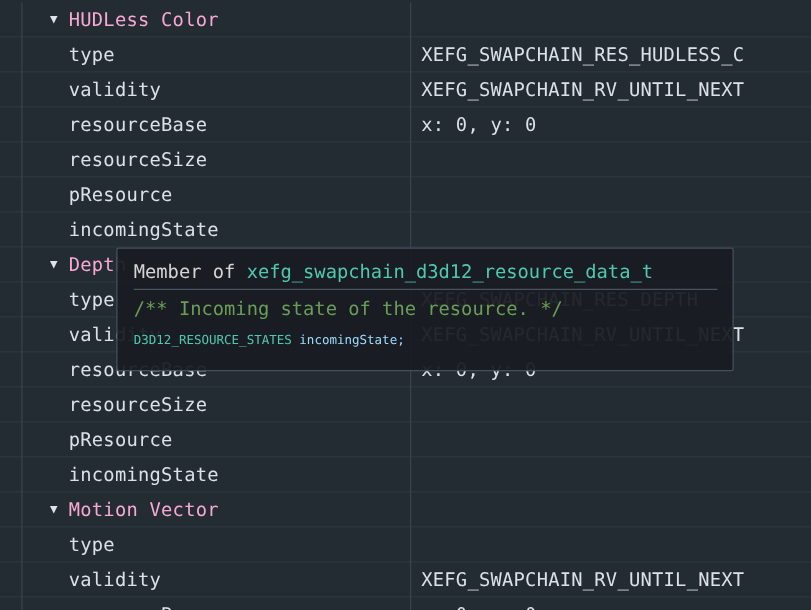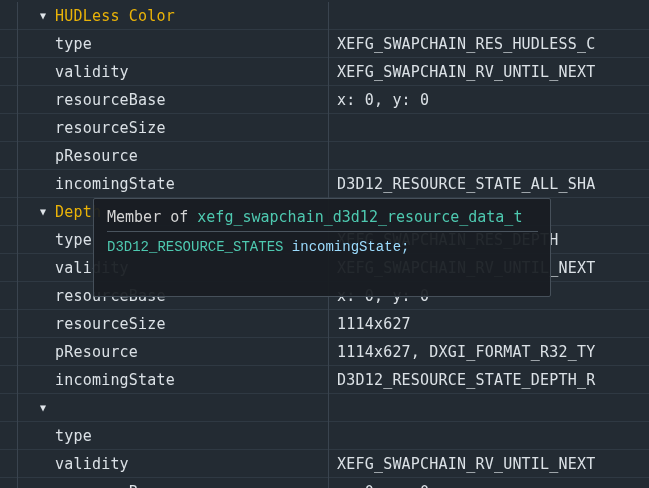--- a/index.html
+++ b/index.html
@@ -102,29 +102,29 @@
 
   .value {
     color: #dbe1e6;
     font-size: 15px;
     line-height: 28px;
     letter-spacing: 0.2px;
     white-space: nowrap;
   }
 
   .group .label {
-    color: #eab308;
+    color: #f9a8d4;
   }
 
   
   .tooltip {
     position: absolute;
     left: 93px;
     top: 198px;
-    width: 458px;
+    width: 494px;
     height: 99px;
     box-sizing: border-box;
     background: rgba(24, 29, 34, 0.94);
     border: 1px solid #46505a;
     border-radius: 2px;
     padding: 6px 12px 6px 13px;
     z-index: 50;
   }
 
   .tip-head {
@@ -144,24 +144,23 @@
   }
 
   .tip-comment {
     font-size: 15px;
     line-height: 25px;
     color: #6a9e58;
     white-space: nowrap;
   }
 
   .tip-decl {
-    font-size: 14px;
+    font-size: 10px;
     line-height: 25px;
     white-space: nowrap;
-    font-family: Liberation Mono, monospace;
   }
   .tip-decl .tip-decl-type { color: #4ec9b0; }
   .tip-decl .tip-decl-name { color: #9cdcfe; }
   .tip-decl .tip-decl-semi { color: #9cdcfe; }
 </style>
 </head>
 <body>
 
 <div id="app">
 
@@ -219,23 +218,20 @@
           <span class="indent"></span>
           <span class="label">pResource</span>
         </div>
       </div>
       <div class="row" style="top: 170px;">
         <div class="gutter"></div>
         <div class="cell-name" style="flex: 0 0 311px; width: 311px;">
           <span class="indent"></span>
           <span class="label">incomingState</span>
         </div>
-        <div class="cell-value">
-          <span class="value">D3D12_RESOURCE_STATE_ALL_SHA</span>
-        </div>
       </div>
       <div class="row group" style="top: 198px;">
         <div class="gutter"></div>
         <div class="cell-name" style="flex: 0 0 311px; width: 311px;">
           <span class="twisty">▼</span>
           <span class="label">Depth</span>
         </div>
         <div class="cell-value">
           <span class="value"></span>
         </div>
@@ -269,48 +265,40 @@
         <div class="cell-value">
           <span class="value">x: 0, y: 0</span>
         </div>
       </div>
       <div class="row" style="top: 310px;">
         <div class="gutter"></div>
         <div class="cell-name" style="flex: 0 0 311px; width: 311px;">
           <span class="indent"></span>
           <span class="label">resourceSize</span>
         </div>
-        <div class="cell-value">
-          <span class="value">1114x627</span>
-        </div>
       </div>
       <div class="row" style="top: 338px;">
         <div class="gutter"></div>
         <div class="cell-name" style="flex: 0 0 311px; width: 311px;">
           <span class="indent"></span>
           <span class="label">pResource</span>
         </div>
-        <div class="cell-value">
-          <span class="value">1114x627, DXGI_FORMAT_R32_TY</span>
-        </div>
       </div>
       <div class="row" style="top: 366px;">
         <div class="gutter"></div>
         <div class="cell-name" style="flex: 0 0 311px; width: 311px;">
           <span class="indent"></span>
           <span class="label">incomingState</span>
         </div>
-        <div class="cell-value">
-          <span class="value">D3D12_RESOURCE_STATE_DEPTH_R</span>
-        </div>
       </div>
       <div class="row group" style="top: 394px;">
         <div class="gutter"></div>
         <div class="cell-name" style="flex: 0 0 311px; width: 311px;">
           <span class="twisty">▼</span>
+          <span class="label">Motion Vector</span>
         </div>
         <div class="cell-value">
           <span class="value"></span>
         </div>
       </div>
       <div class="row" style="top: 422px;">
         <div class="gutter"></div>
         <div class="cell-name" style="flex: 0 0 311px; width: 311px;">
           <span class="indent"></span>
           <span class="label">type</span>
@@ -336,18 +324,19 @@
           <span class="value">x: 0, y: 0</span>
         </div>
       </div>
     </div>
 
   <div class="tooltip">
     <div class="tip-head">
       <span>Member of</span><span>&nbsp;</span><span class="tip-type">xefg_swapchain_d3d12_resource_data_t</span>
     </div>
     <div class="tip-rule"></div>
+    <div class="tip-comment">/** Incoming state of the resource. */</div>
     <div class="tip-decl">
       <span class="tip-decl-type">D3D12_RESOURCE_STATES</span><span>&nbsp;</span><span class="tip-decl-name">incomingState</span><span class="tip-decl-semi">;</span>
     </div>
   </div>
 
 </div>
 
 </body></html>

